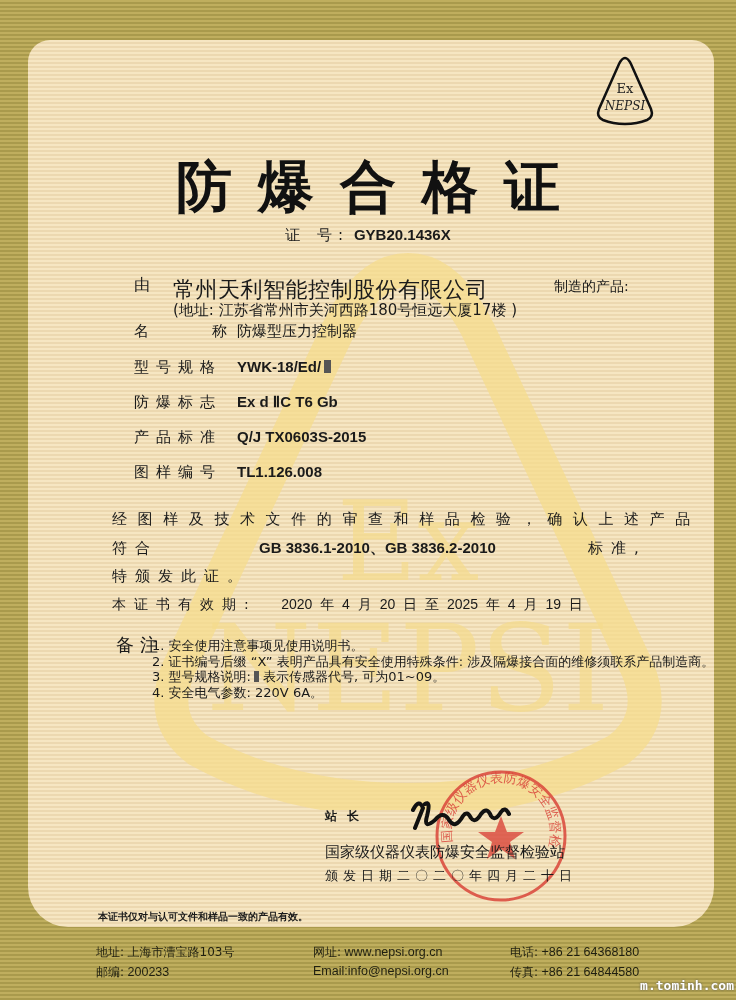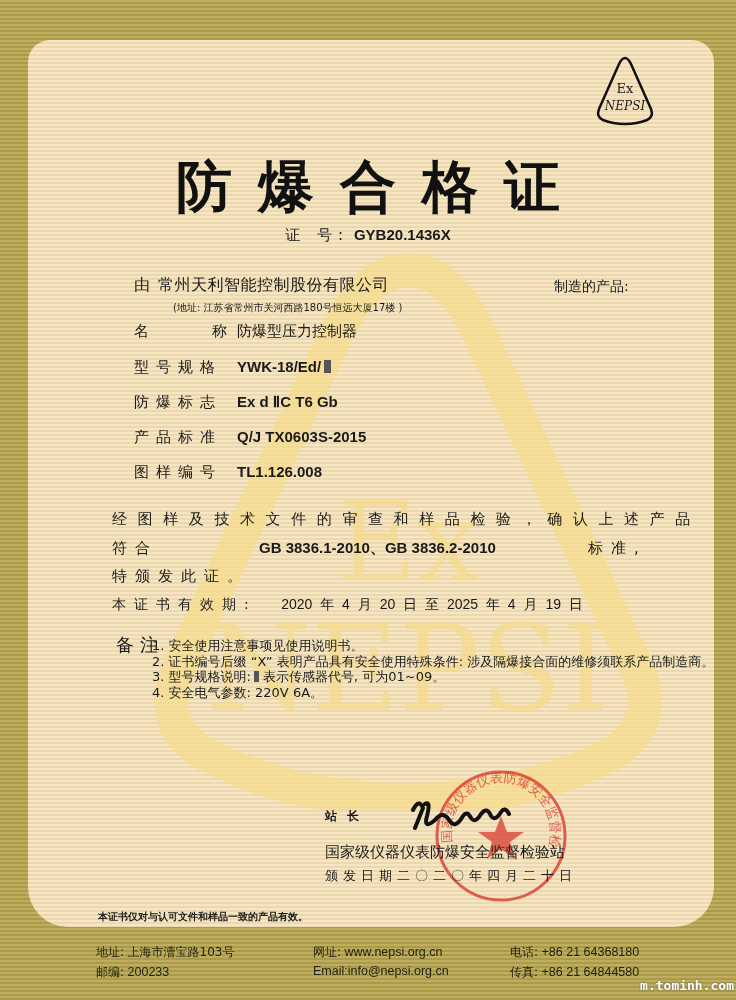--- a/index.html
+++ b/index.html
@@ -25,22 +25,22 @@
   .title {
     position: absolute; left: 0; width: 736px; top: 150px; text-align: center;
     font-size: 56px; font-weight: bold; letter-spacing: 26px; text-indent: 26px;
     color: #111;
   }
   .certno { position: absolute; left: 0; width: 736px; top: 226px; text-align: center; font-size: 15px; }
   .certno .lbl { letter-spacing: 6px; }
   .certno .val { font-family: "Liberation Sans", sans-serif; font-weight: bold; }
   .abs { position: absolute; white-space: nowrap; }
   .by-label { left: 134px; top: 275px; font-size: 16px; }
-  .company { left: 158px; top: 275px; font-size: 16px; letter-spacing: 0.5px; }
-  .address { left: 173px; top: 301px; font-size: 10px; }
+  .company { left: 173px; top: 275px; font-size: 22px; letter-spacing: 0.5px; }
+  .address { left: 173px; top: 301px; font-size: 15px; }
   .made { left: 554px; top: 278px; font-size: 14px; }
   .field-label { font-size: 15px; letter-spacing: 7px; left: 134px; }
   .field-value { left: 237px; font-size: 15px; font-family: "Liberation Sans", sans-serif; font-weight: bold; }
   .field-value.cn { font-family: "DejaVu Sans", sans-serif; font-weight: normal; font-size: 15px; }
   .mask { display: inline-block; width: 7px; height: 13px; background: #555; vertical-align: -1px; margin-left: 3px; }
   .body-line { left: 112px; font-size: 15px; letter-spacing: 8px; }
   .std { left: 259px; top: 539px; font-family: "Liberation Sans", sans-serif; font-weight: bold; font-size: 15px; }
   .std-end { left: 588px; top: 539px; font-size: 15px; letter-spacing: 8px; }
   .validity { left: 112px; top: 596px; font-size: 14px; }
   .validity .lbl { letter-spacing: 8px; }

